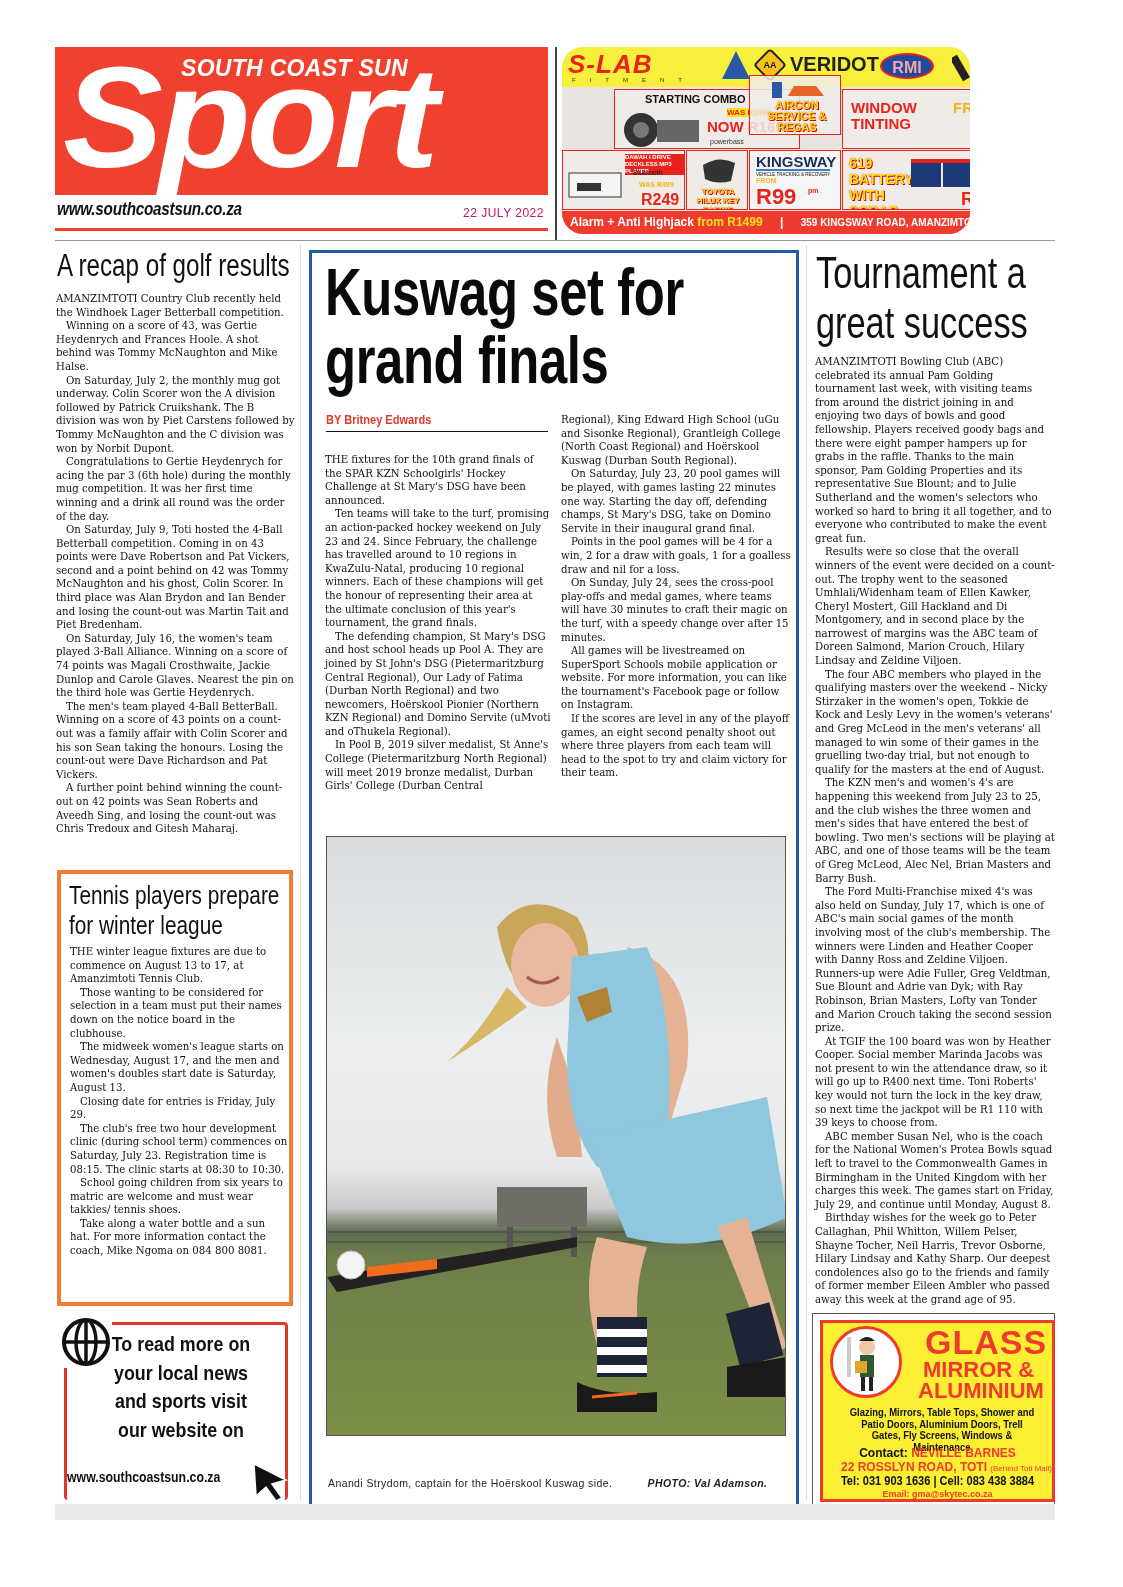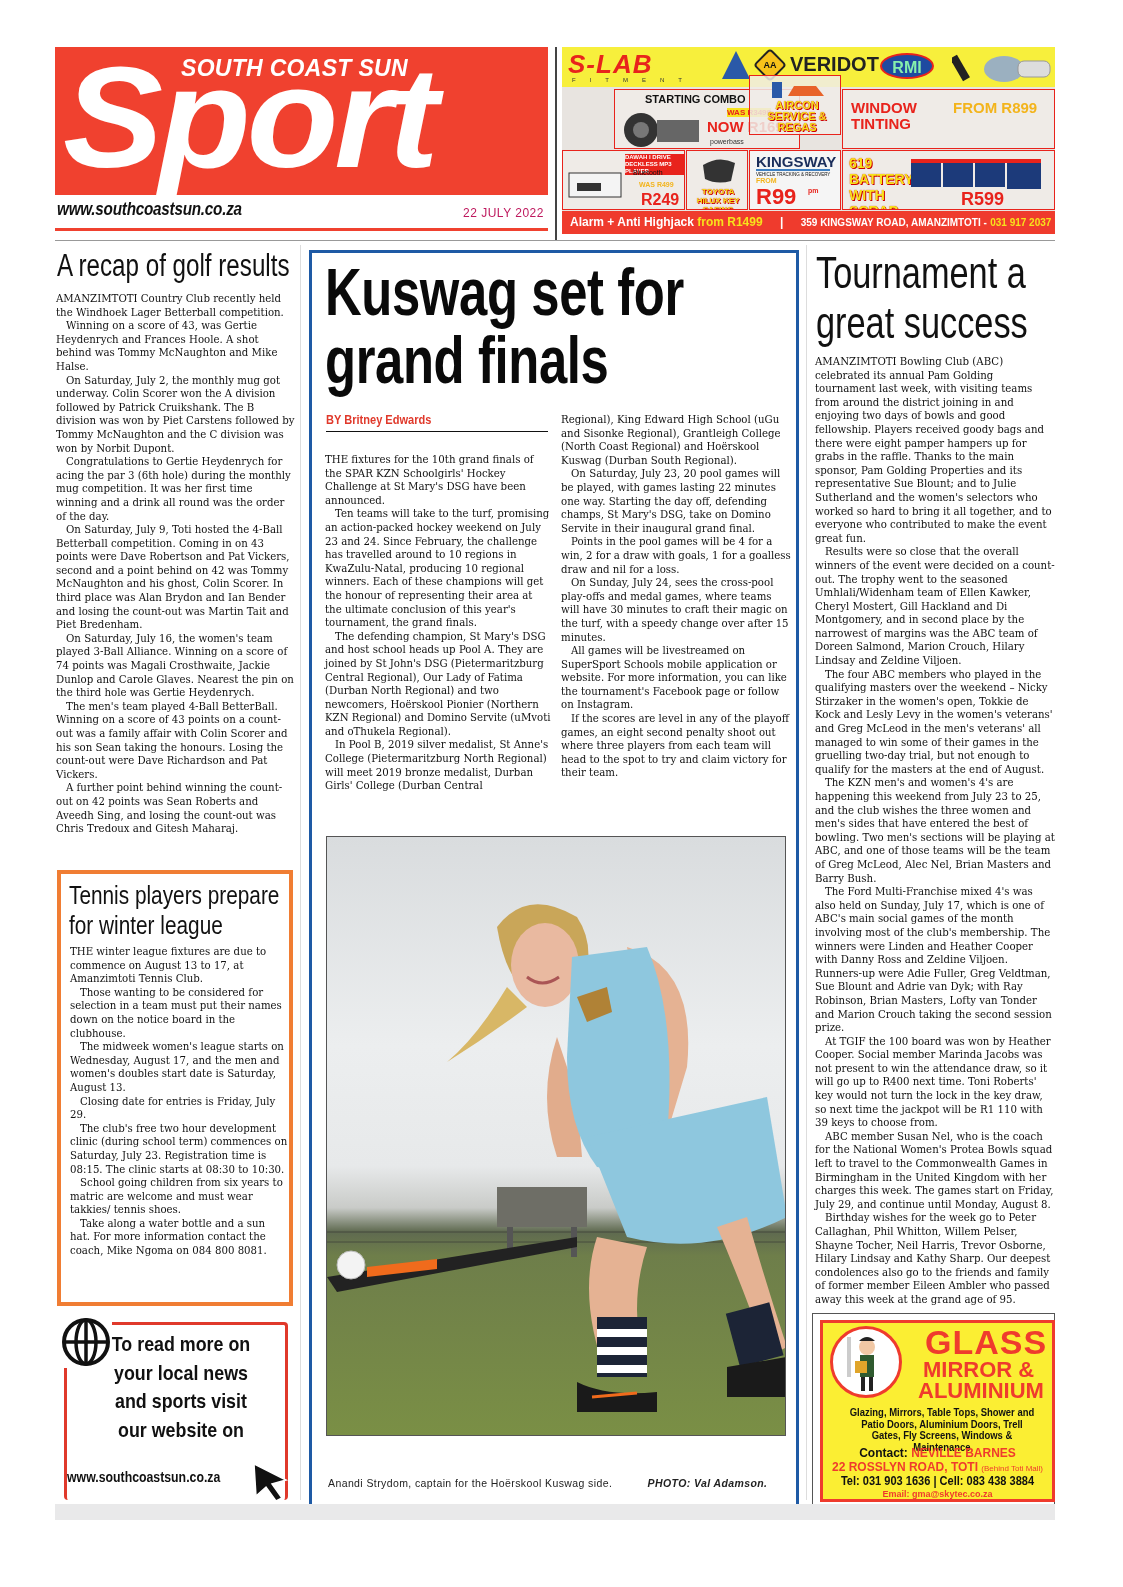--- a/index.html
+++ b/index.html
@@ -11,29 +11,29 @@
   
   #masthead { left: 55px; top: 47px; width: 493px; height: 148px; background: #f0412f; padding-left: 16px; }
   #masthead .paper { position: absolute; left: 126px; top: 8px; font-family: "Liberation Sans", sans-serif; font-weight: bold; font-style: italic; font-size: 23px; color: #fff; letter-spacing: 0.3px; }
   #masthead .sport { position: absolute; left: 8px; top: -4px; font-family: "Liberation Sans", sans-serif; font-weight: bold; font-style: italic; font-size: 150px; line-height: 150px; color: #fff; letter-spacing: -4px; transform: scaleY(0.95); }
   #site-url { left: 57px; top: 199px; font-family: "Liberation Sans", sans-serif; font-weight: bold; font-style: italic; font-size: 18px; color: #111; transform: scaleX(0.85); transform-origin: left; letter-spacing: -0.3px; }
   #issue-date { left: 463px; top: 206px; font-family: "Liberation Sans", sans-serif; font-size: 12px; color: #be185d; letter-spacing: 0.5px; }
   #mast-rule { left: 55px; top: 228px; width: 493px; height: 3px; background: #f0412f; }
   #mast-divider { left: 555px; top: 47px; width: 2px; height: 193px; background: #444; }
 
   
-  #ad-top { left: 562px; top: 47px; width: 493px; height: 187px; background: #e8e4e0; overflow: hidden; font-family: "Liberation Sans", sans-serif; }
+  #ad-top { left: 562px; top: 47px; width: 408px; height: 187px; background: #e8e4e0; overflow: hidden; font-family: "Liberation Sans", sans-serif; border-radius: 21px; }
   #ad-top .brandbar { position: absolute; left: 0; top: 0; width: 100%; height: 40px; background: #f7ef3c; }
   #ad-top .slab { position: absolute; left: 6px; top: 2px; font-size: 26px; font-weight: bold; font-style: italic; color: #e8231c; letter-spacing: 1px; }
   #ad-top .slab-sub { position: absolute; left: 10px; top: 30px; font-size: 6px; letter-spacing: 14px; color: #333; }
   #ad-top .vesa { position: absolute; left: 160px; top: 4px; width: 0; height: 0; border-left: 14px solid transparent; border-right: 14px solid transparent; border-bottom: 28px solid #2a59a8; }
   #ad-top .aa { position: absolute; left: 196px; top: 6px; width: 24px; height: 24px; background: #f7c21a; border: 2px solid #222; border-radius: 4px; transform: rotate(45deg); }
   #ad-top .aa span { display: block; transform: rotate(-45deg); font-size: 9px; font-weight: bold; text-align: center; line-height: 20px; }
   #ad-top .veridot { position: absolute; left: 228px; top: 6px; font-size: 20px; font-weight: bold; color: #222; }
-  #ad-top .rmi { position: absolute; left: 318px; top: 6px; width: 54px; height: 26px; border-radius: 50%; background: #1e4aa0; color: #86efac; font-weight: bold; font-size: 16px; text-align: center; line-height: 26px; border: 2px solid #e8231c; }
+  #ad-top .rmi { position: absolute; left: 318px; top: 6px; width: 54px; height: 26px; border-radius: 50%; background: #1e4aa0; color: #fca5a5; font-weight: bold; font-size: 16px; text-align: center; line-height: 26px; border: 2px solid #e8231c; }
   #ad-top .cell { position: absolute; border: 1px solid #e8231c; background: rgba(240,236,232,0.85); overflow: hidden; }
   #ad-top .hl { font-weight: bold; font-family: "Liberation Sans", sans-serif; }
   #ad-top .red { color: #e8231c; }
   #ad-top .yel { color: #f7e21c; text-shadow: 0 0 1px #c00, 1px 1px 0 #c00; }
   #ad-top .footer { position: absolute; left: 0; top: 164px; width: 100%; height: 23px; background: #ef3b2d; color: #fff; font-size: 12px; font-weight: bold; line-height: 23px; padding-left: 8px; white-space: nowrap; }
   #ad-top .footer .y { color: #f7e21c; }
 
   #top-rule { left: 55px; top: 240px; width: 1000px; height: 1px; background: #999; }
 
   
@@ -73,21 +73,21 @@
 
   #glass-ad { left: 812px; top: 1313px; width: 243px; height: 192px; border: 1px solid #555; background: #fff; }
   #glass-inner { left: 820px; top: 1320px; width: 235px; height: 182px; background: #fbee33; border: 3px solid #ef3b2d; overflow: hidden; font-family: "Liberation Sans", sans-serif; }
   #glass-inner .man { position: absolute; left: 7px; top: 3px; width: 72px; height: 72px; border-radius: 50%; background: #fff; border: 3px solid #ef3b2d; }
   #glass-inner .t1 { position: absolute; left: 102px; top: 0; font-size: 34px; font-weight: bold; color: #ef3b2d; letter-spacing: 1px; }
   #glass-inner .t2 { position: absolute; left: 100px; top: 34px; font-size: 22px; font-weight: bold; color: #ef3b2d; }
   #glass-inner .t3 { position: absolute; left: 95px; top: 55px; font-size: 22px; font-weight: bold; color: #ef3b2d; }
   #glass-inner .svc { position: absolute; left: 14px; top: 84px; width: 210px; text-align: center; font-size: 10.5px; line-height: 11.5px; font-weight: bold; color: #111; transform: scaleX(0.9); }
   #glass-inner .contact { position: absolute; left: 0; top: 123px; width: 100%; text-align: center; font-size: 12px; font-weight: bold; color: #111; }
   #glass-inner .contact .r { color: #ef3b2d; }
-  #glass-inner .addr { position: absolute; left: 0; top: 137px; width: 100%; text-align: center; font-size: 12px; font-weight: bold; color: #ef3b2d; }
+  #glass-inner .addr { position: absolute; left: 0; top: 137px; width: 100%; text-align: right; font-size: 12px; font-weight: bold; color: #ef3b2d; }
   #glass-inner .addr small { font-weight: normal; font-size: 8px; }
   #glass-inner .tel { position: absolute; left: 0; top: 151px; width: 100%; text-align: center; font-size: 12px; font-weight: bold; color: #111; transform: scaleX(0.92); }
   #glass-inner .email { position: absolute; left: 0; top: 166px; width: 100%; text-align: center; font-size: 9px; font-weight: bold; color: #ef3b2d; }
 
   #bottom-band { left: 55px; top: 1504px; width: 1000px; height: 16px; background: #e9e9ea; }
   .vrule { position: absolute; width: 1px; background: #ddd; }
 </style>
 </head>
 <body>
 

